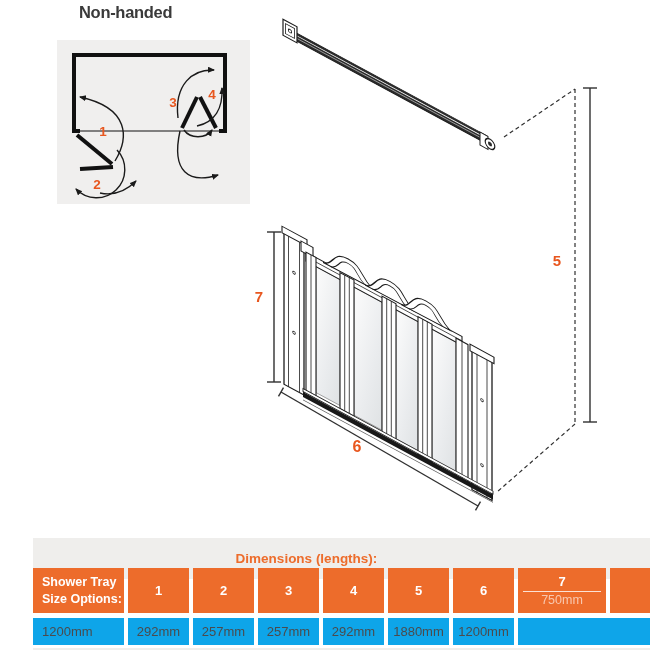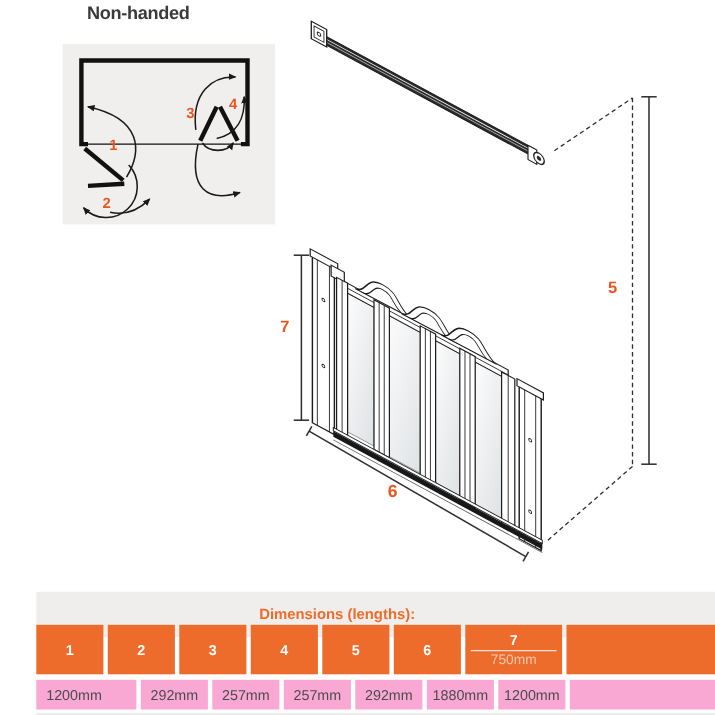--- a/index.html
+++ b/index.html
@@ -24,21 +24,21 @@
   }
   .t-row{position:absolute;left:33px;width:617px;display:flex;gap:4px;}
   .t-row.orange-row{top:568px;height:45px;}
   .t-row.data-row{top:618px;height:27px;}
   .cell{display:flex;align-items:center;justify-content:center;flex:0 0 auto;}
   .c0{width:91px;}
   .cn{width:61px;}
   .c7{width:88px;}
   .c8{flex:1 1 auto;}
   .orange-row .cell{background:#ed6c2b;color:#ffffff;}
-  .data-row .cell{background:#f9a8d4;color:#4b4b4d;font-size:13px;}
+  .data-row .cell{background:#0ea5e9;color:#4b4b4d;font-size:13px;}
   .orange-row .cn{font-size:13px;font-weight:bold;}
   .orange-row .c0{flex-direction:column;align-items:flex-start;justify-content:center;
     padding-left:9px;width:82px;font-size:12.5px;font-weight:bold;line-height:1.3;}
   .orange-row .c7{flex-direction:column;justify-content:center;}
   .c7 .n7{font-size:13px;font-weight:bold;}
   .c7 .rule{width:78px;border-top:1.5px solid rgba(255,255,255,0.8);margin:2px 0 1px 0;}
   .c7 .sub{font-size:12.5px;color:rgba(255,255,255,0.62);}
   .data-row .c0{justify-content:flex-start;padding-left:9px;width:82px;}
   .data-row .c7{font-weight:bold;font-size:12.5px;color:#3c3c3e;}
   .bottom-strip{position:absolute;left:33px;top:648px;width:617px;height:2px;background:#efeeec;}
@@ -190,20 +190,24 @@
   <text x="259" y="302" font-size="15" text-anchor="middle" class="num-label">7</text>
   <text x="357" y="452" font-size="16" text-anchor="middle" class="num-label">6</text>
   <text x="557" y="266" font-size="15" text-anchor="middle" class="num-label">5</text>
 </svg>
 
 <div class="dim-title-row">
   <span class="t">Dimensions (lengths):</span>
 </div>
 
 <div class="t-row orange-row">
+  <div class="cell c0">
+    <span>Shower Tray</span>
+    <span>Size Options:</span>
+  </div>
   <div class="cell cn">1</div>
   <div class="cell cn">2</div>
   <div class="cell cn">3</div>
   <div class="cell cn">4</div>
   <div class="cell cn">5</div>
   <div class="cell cn">6</div>
   <div class="cell c7">
     <span class="n7">7</span>
     <span class="rule"></span>
     <span class="sub">750mm</span>

